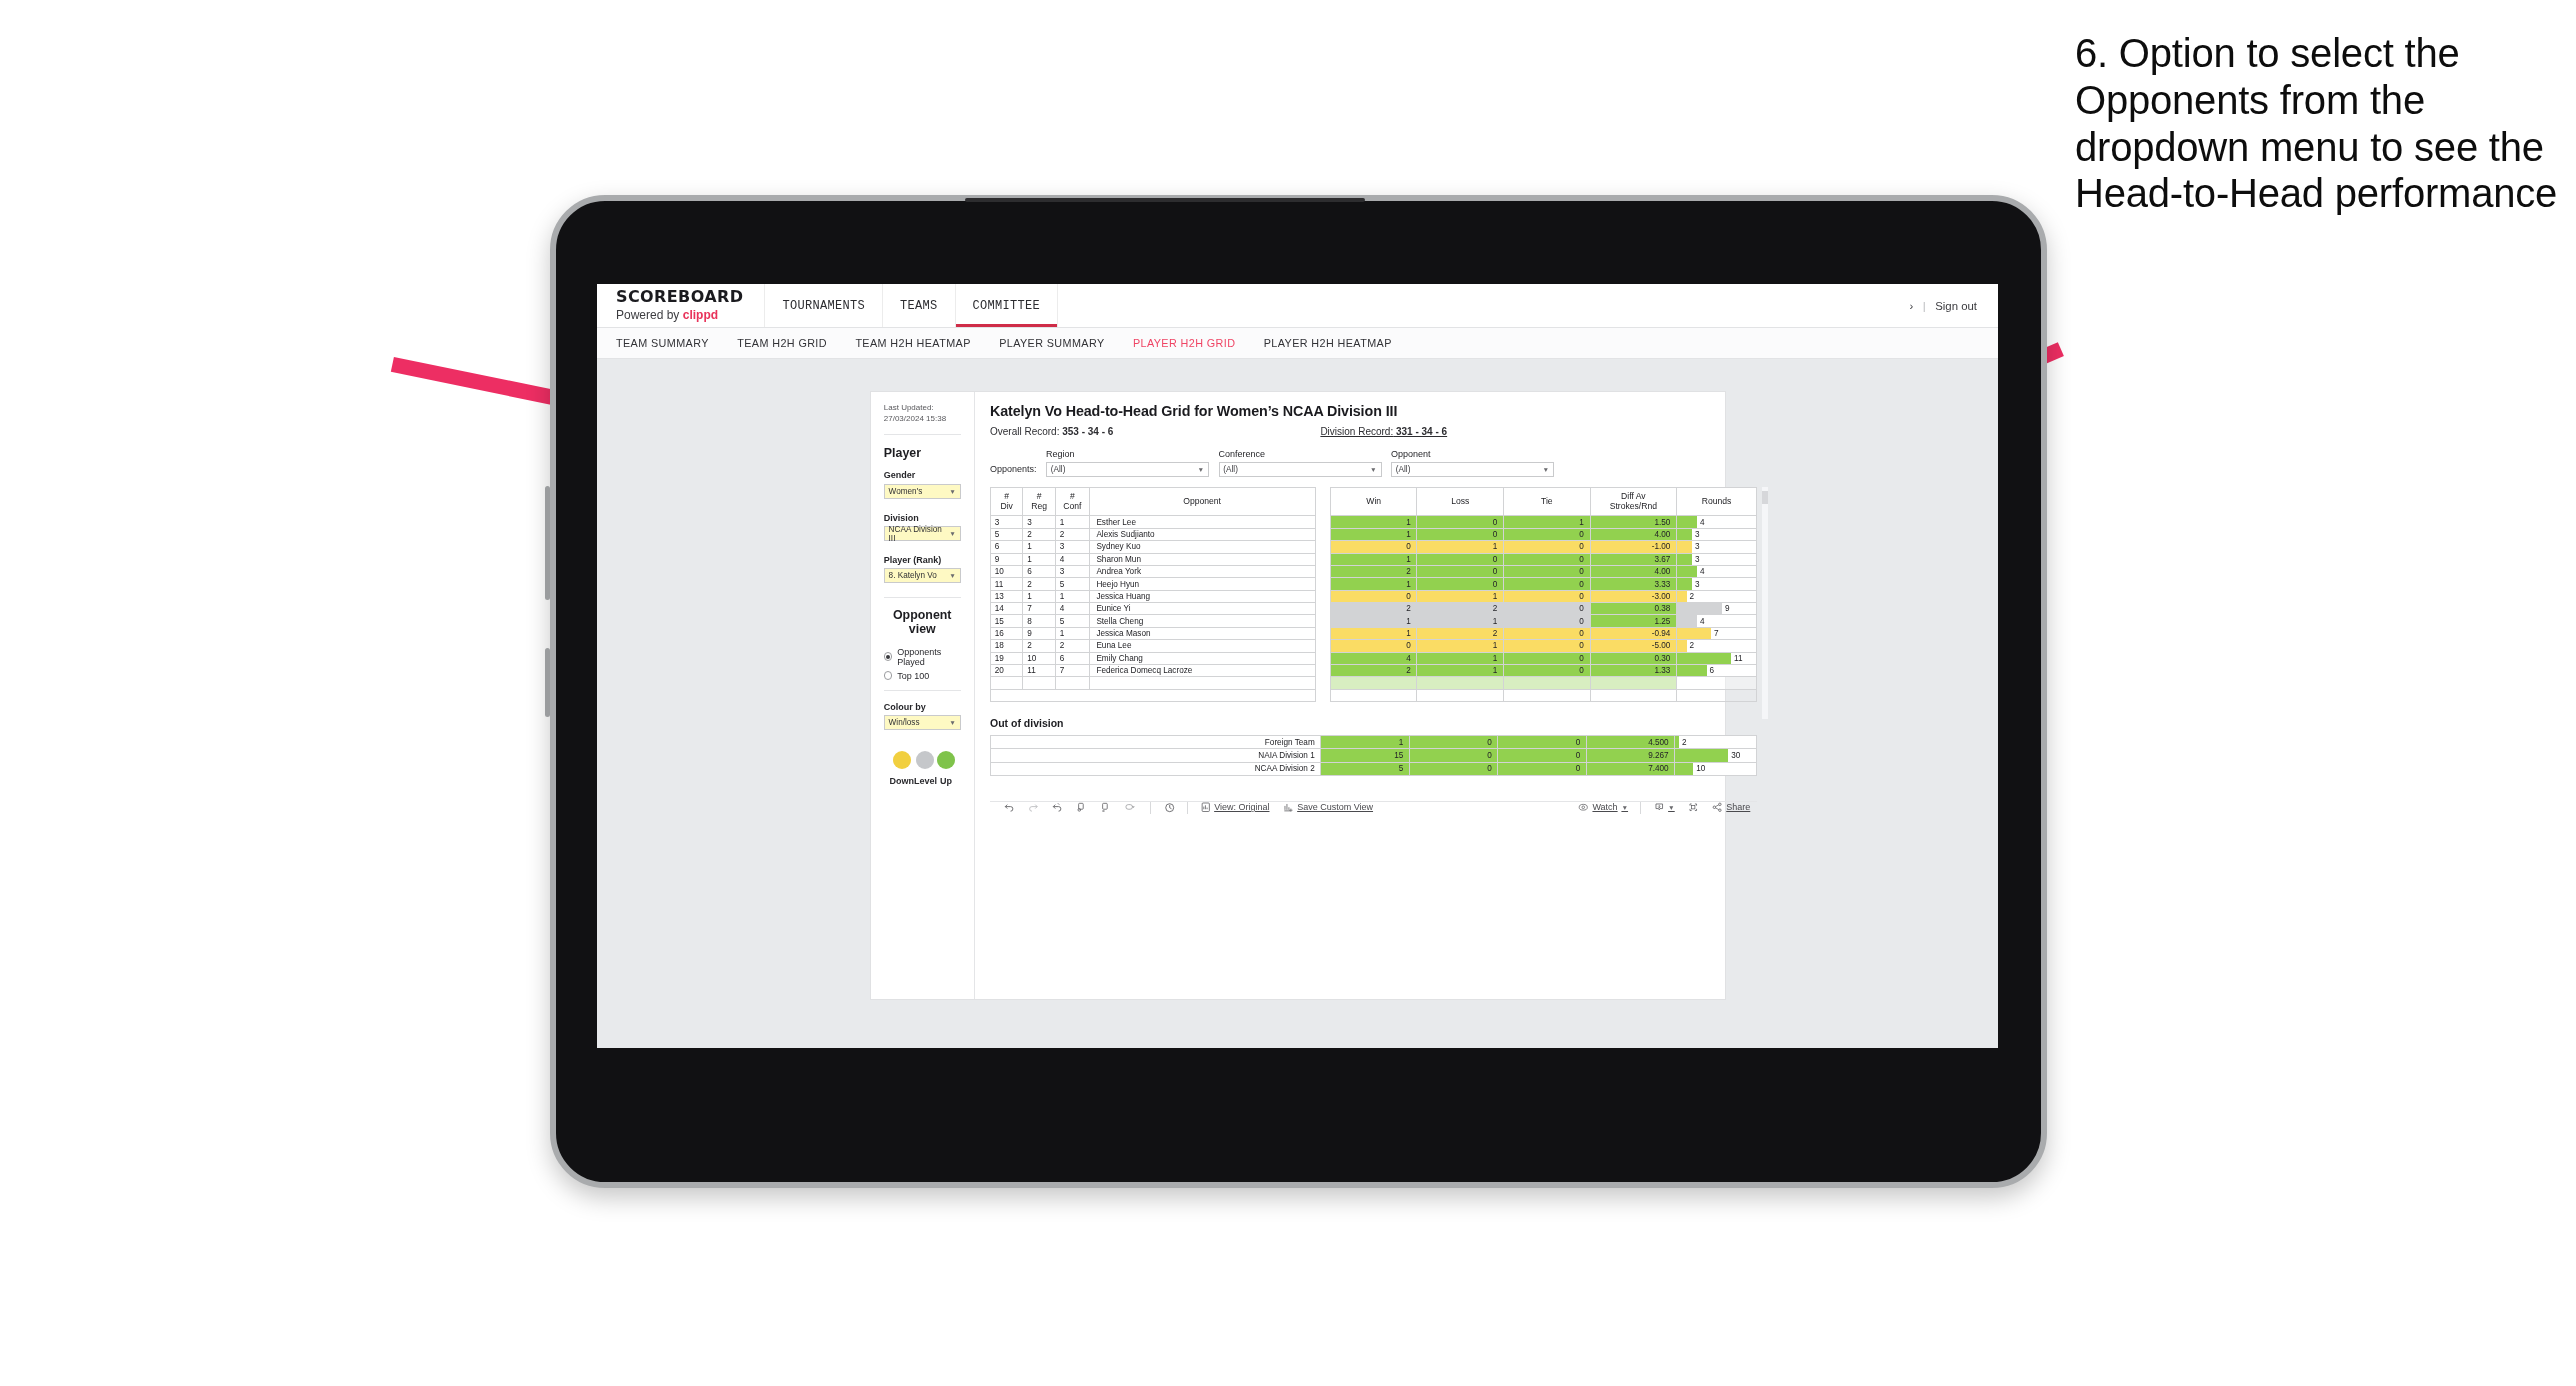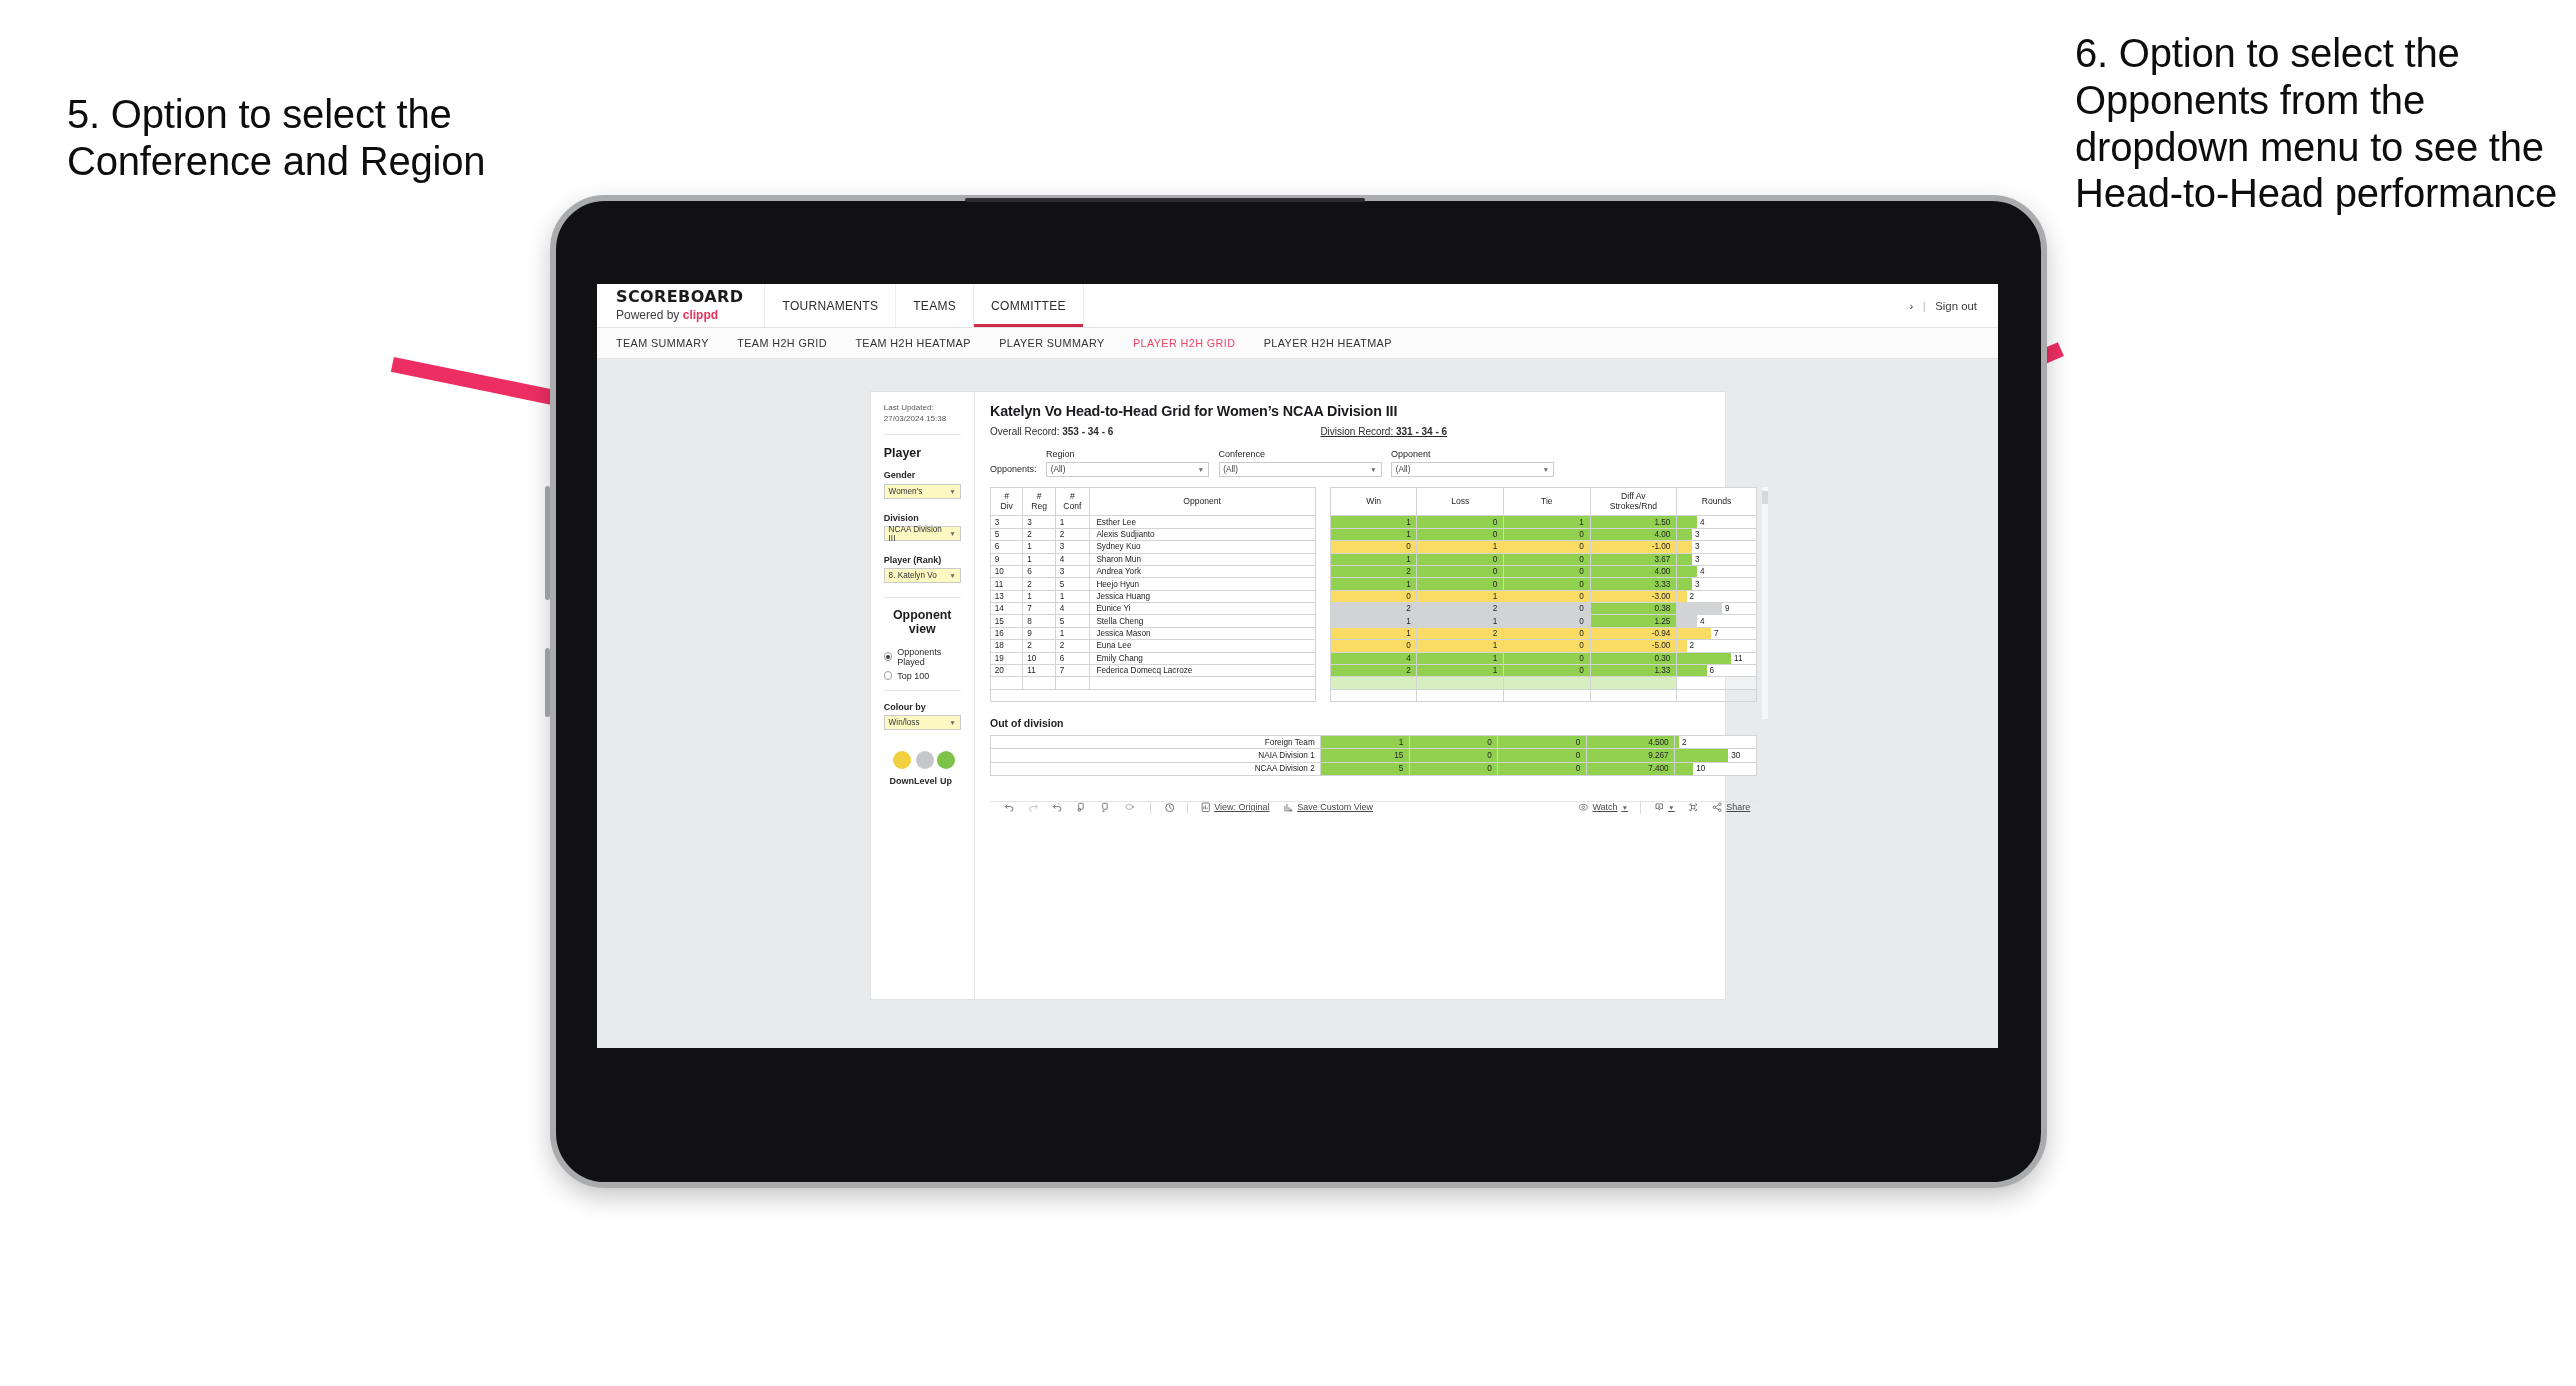--- a/index.html
+++ b/index.html
@@ -64,21 +64,21 @@
     color: #1b1b1f; line-height: 1;
   }
   .brand-sub { font-size: 12px; color: #3c3c40; margin-top: 2.9px; }
   .brand-sub .clippd { color: #e8335a; font-weight: 700; }
 
   .topnav { display: flex; align-items: stretch; }
   .topnav-item {
     display: flex; align-items: center; padding: 18px 17px;
     font-size: 12px; color: #2c2c30; letter-spacing: 0.3px;
     border-right: 1px solid #ececec;
-    font-family: Liberation Sans, sans-serif;
+    font-family: Liberation Mono, monospace;
   }
   .topnav-item.active { box-shadow: inset 0 -2.9px 0 #cf2c48; }
   .topbar-right {
     margin-left: auto; display: flex; align-items: center; gap: 9.5px;
     padding-right: 21px; font-size: 11.4px; color: #3a3a3e;
   }
   .topbar-right .sep { color: #b9bbbe; }
 
   .subnav {
     display: flex; align-items: center; gap: 0;
@@ -184,21 +184,20 @@
   .tbar .spacer { flex: 1; }
 
   
   .frame-top-notch { position:absolute; left: 409px; top: -2.9px; width: 400px; height: 3.8px; background:#2d2d2f; border-radius:1.9px; }
 </style>
 </head>
 <body>
 
 <div id="stage">
 
-  <div class="annot" id="annot-left">5. Option to select the Conference and Region</div>
   <div class="annot" id="annot-right">6. Option to select the Opponents from the dropdown menu to see the Head-to-Head performance</div>
 
   <svg class="arrow" style="left:0;top:0;width:2576px;height:1386px" viewBox="0 0 2707 1457" width="2576" height="1386">
     <defs>
       <marker id="ah" markerWidth="5" markerHeight="5" refX="2.4" refY="2.5" orient="auto">
         <path d="M0,0 L5,2.5 L0,5 z" fill="#ed2e63"></path>
       </marker>
     </defs>
     <line x1="412" y1="383" x2="1175" y2="540" stroke="#ed2e63" stroke-width="16" marker-end="url(#ah)"></line>
   </svg>

